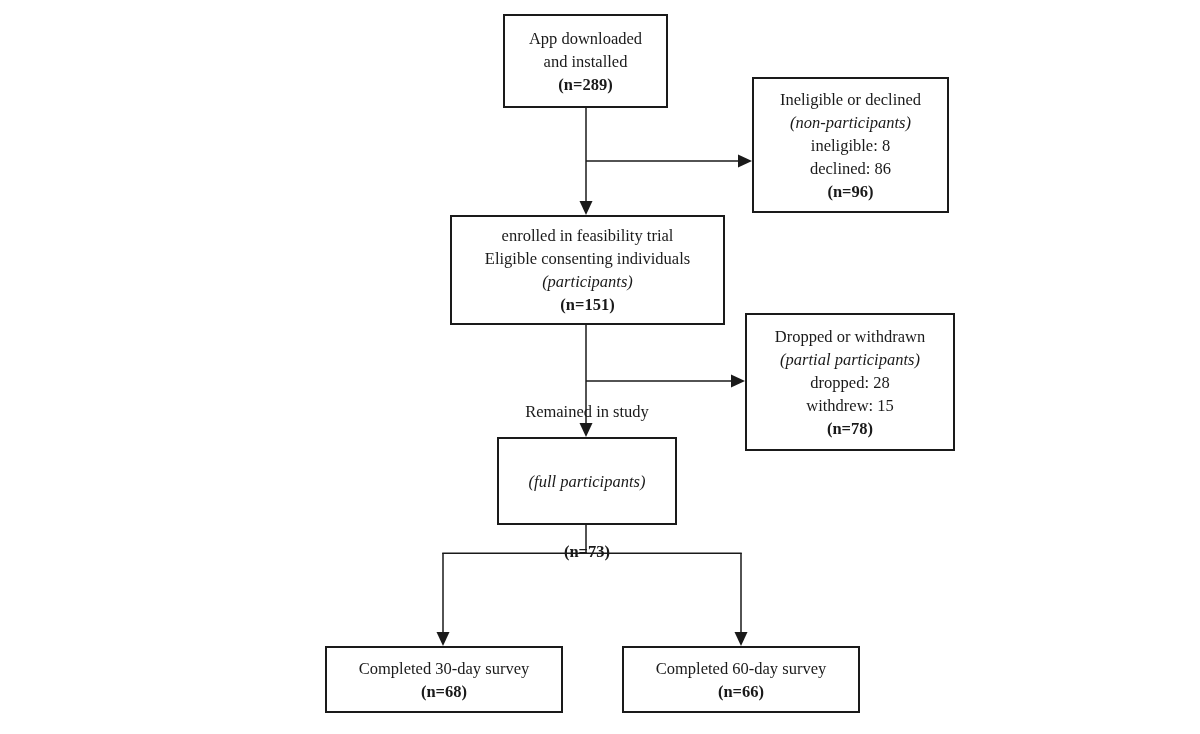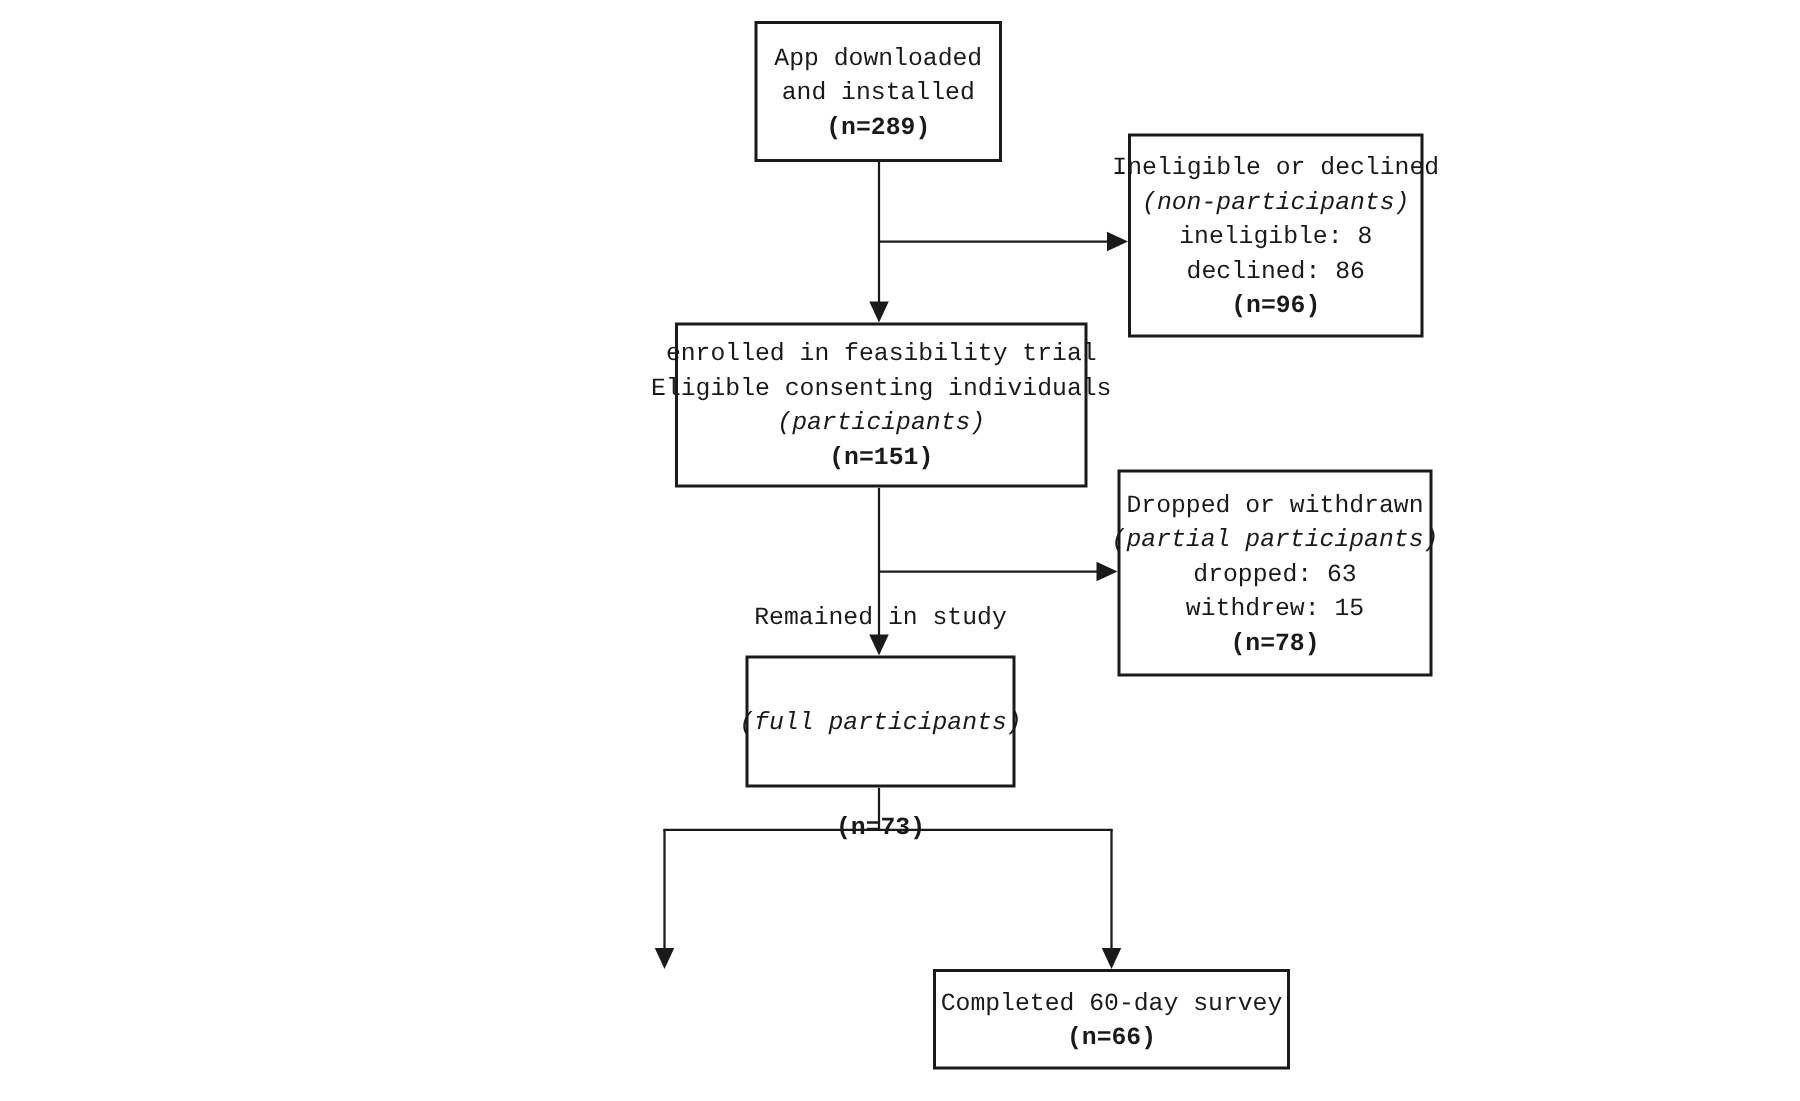--- a/index.html
+++ b/index.html
@@ -6,21 +6,21 @@
     margin: 0;
     padding: 0;
     background: #ffffff;
   }
   #stage {
     position: relative;
     width: 1200px;
     height: 734px;
     background: #ffffff;
     overflow: hidden;
-    font-family: Liberation Mono, monospace;
+    font-family: Liberation Serif, serif;
     color: #1a1a1a;
   }
   #connectors {
     position: absolute;
     left: 0;
     top: 0;
     width: 1200px;
     height: 734px;
     pointer-events: none;
   }
@@ -36,21 +36,21 @@
     text-align: center;
     font-size: 16.5px;
     line-height: 23px;
   }
   .box .ln { white-space: nowrap; }
   .box .italic { font-style: italic; }
   .box .bold { font-weight: bold; }
 
   
   #box-downloaded { left: 503px; top: 14px;  width: 165px; height: 94px; }
-  #box-ineligible { left: 752px; top: 89px;  width: 197px; height: 136px; }
+  #box-ineligible { left: 752px; top: 77px;  width: 197px; height: 136px; }
   #box-eligible   { left: 450px; top: 215px; width: 275px; height: 110px; }
   #box-dropped    { left: 745px; top: 313px; width: 210px; height: 138px; text-align: right; }
   #box-remained   { left: 497px; top: 437px; width: 180px; height: 88px; gap: 47px; }
   #box-survey30   { left: 325px; top: 646px; width: 238px; height: 67px; }
   #box-survey90   { left: 622px; top: 646px; width: 238px; height: 67px; }
 
   .cline { stroke: #1a1a1a; stroke-width: 1.5; fill: none; }
   .ahead { fill: #1a1a1a; stroke: none; }
 </style>
 </head>
@@ -97,30 +97,34 @@
   <div class="box" id="box-eligible">
     <div class="ln">enrolled in feasibility trial</div>
     <div class="ln">Eligible consenting individuals</div>
     <div class="ln italic">(participants)</div>
     <div class="ln bold">(n=151)</div>
   </div>
 
   <div class="box" id="box-dropped">
     <div class="ln">Dropped or withdrawn</div>
     <div class="ln italic">(partial participants)</div>
-    <div class="ln">dropped: 63</div>
+    <div class="ln">dropped: 28</div>
     <div class="ln">withdrew: 15</div>
     <div class="ln bold">(n=78)</div>
   </div>
 
   <div class="box" id="box-remained">
     <div class="ln">Remained in study</div>
     <div class="ln italic">(full participants)</div>
     <div class="ln bold">(n=73)</div>
   </div>
 
+  <div class="box" id="box-survey30">
+    <div class="ln">Completed 30-day survey</div>
+    <div class="ln bold">(n=68)</div>
+  </div>
 
   <div class="box" id="box-survey90">
     <div class="ln">Completed 60-day survey</div>
     <div class="ln bold">(n=66)</div>
   </div>
 
 </div>
 
 </body></html>

